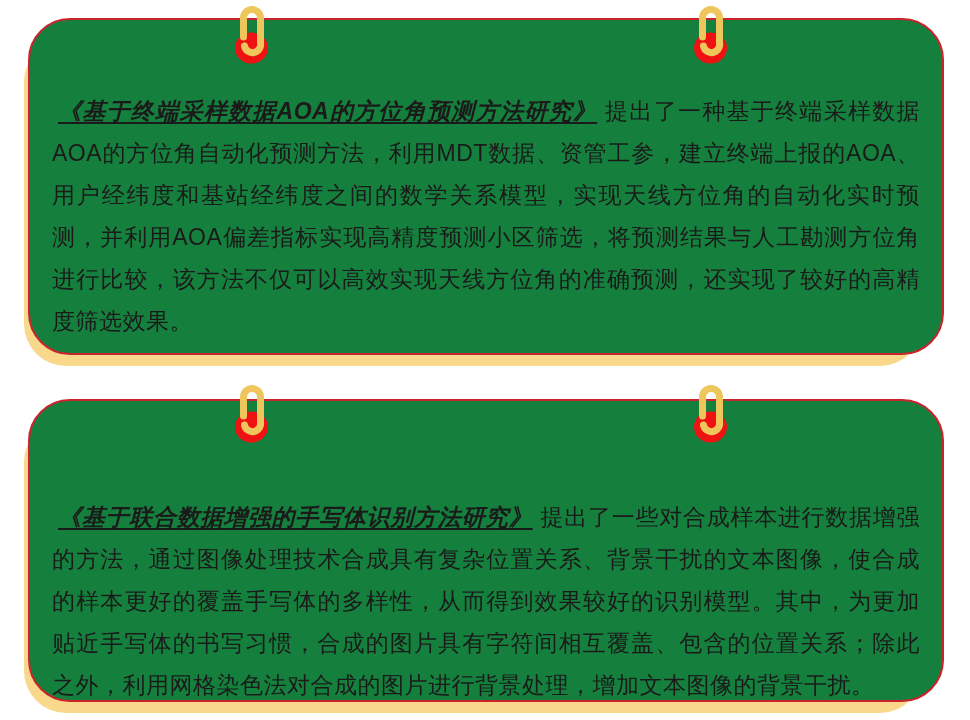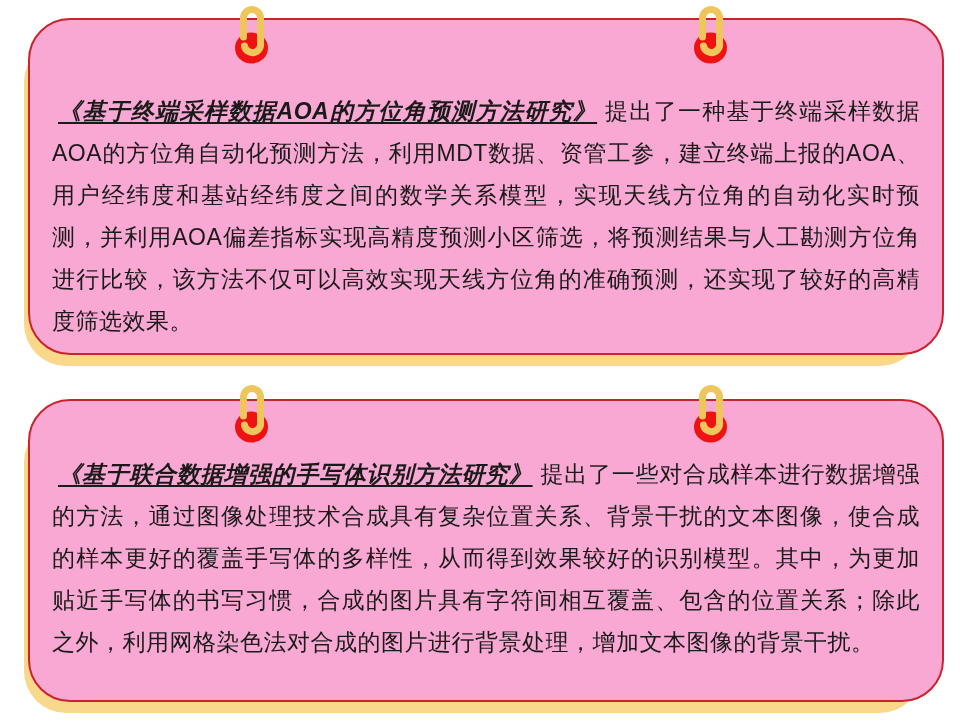--- a/index.html
+++ b/index.html
@@ -23,35 +23,35 @@
     position: absolute;
     background: var(--card-shadow);
     border-radius: 42px;
   }
   .shadow-1 { left: 24px; top: 40px;  width: 898px; height: 326px; }
   .shadow-2 { left: 24px; top: 420px; width: 898px; height: 293px; }
   .card {
     position: absolute;
     left: 28px;
     width: 916px;
-    background: #f9a8d4;
+    background: #15803d;
     border: 2px solid var(--card-border);
     border-radius: 42px;
   }
   .card-1 { top: 18px;  height: 337px; }
   .card-2 { top: 399px; height: 303px; }
   .card-text {
     padding: 70px 22px 0 22px;
     font-size: 23px;
     line-height: 42px;
     letter-spacing: 0.5px;
     text-align: justify;
     color: var(--text);
   }
-  .card-2 .card-text { padding-top: 52px; }
+  .card-2 .card-text { padding-top: 96px; font-family: Liberation Serif, serif; }
   .paper-title {
     font-weight: bold;
     font-style: italic;
     text-decoration: underline;
     text-decoration-thickness: 2px;
     text-underline-offset: 3px;
     padding: 0 8px 0 6px; 
   }
   .pin {
     position: absolute;

